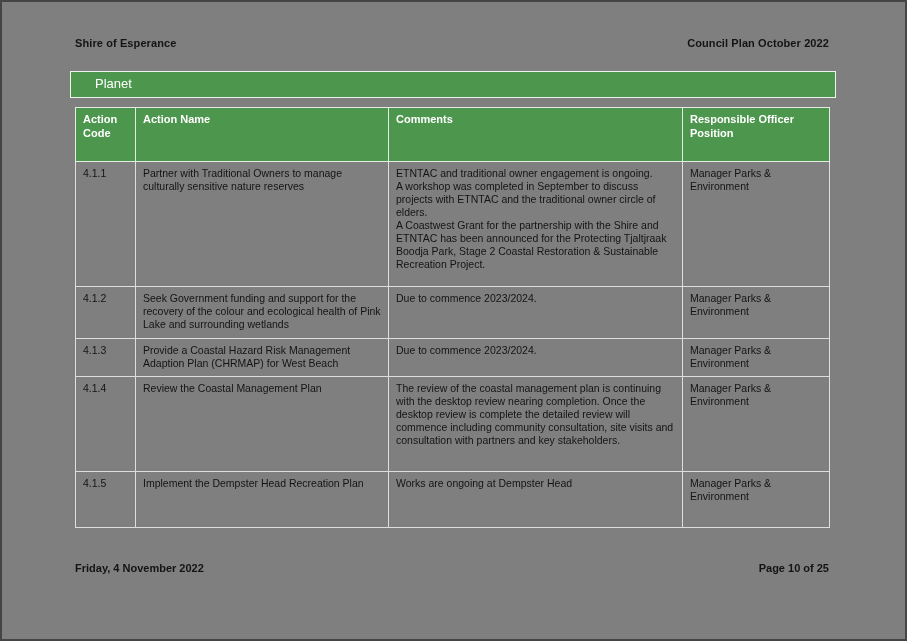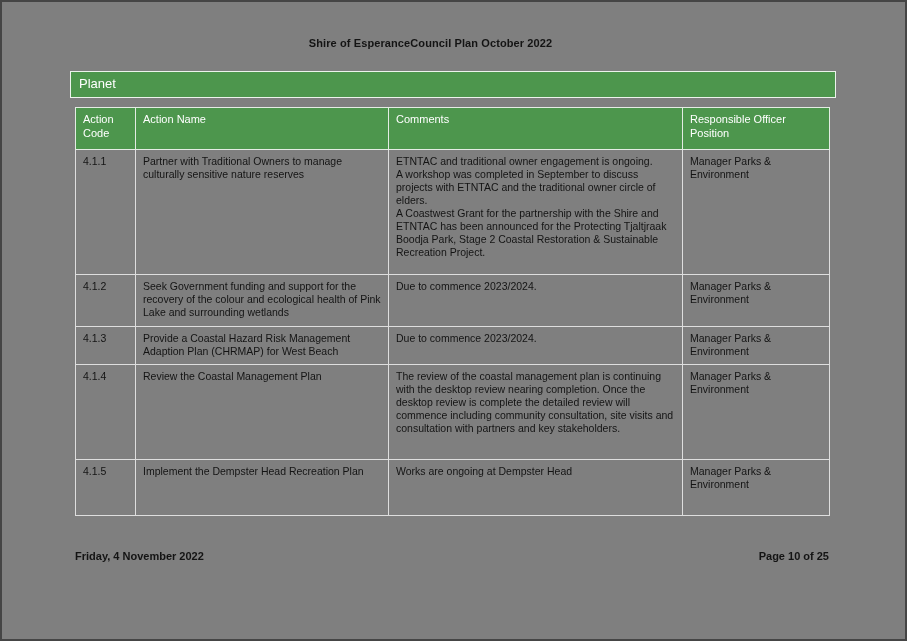--- a/index.html
+++ b/index.html
@@ -15,38 +15,38 @@
     background: #7f7f7f;
     box-shadow: inset 0 0 0 2px #454545;
     position: relative;
   }
   .page {
     position: absolute;
     left: 75px; right: 78px; top: 0;
   }
   
   .doc-header {
-    display: flex; justify-content: center;
+    display: flex; justify-content: space-between;
     padding-top: 37px;
     font-size: 11px; font-weight: bold;
     letter-spacing: 0.1px;
   }
-  .doc-header .right { margin-right: 43px; }
+  .doc-header .right { }
   
   .banner {
     margin-top: 22px;
     margin-left: -5px;
     width: calc(100% + 12px);
     height: 27px;
     background: #4d964d;
     border: 1px solid #edf3ed;
     color: #ffffff;
     font-size: 13px;
     line-height: 24px;
-    padding-left: 8px;
+    padding-left: 24px;
   }
   
   .subtitle {
     margin-top: 13px;
     font-size: 12px;
     font-weight: bold;
   }
   
   table.actions {
     margin-top: 9px;
@@ -63,24 +63,24 @@
     vertical-align: top;
     text-align: left;
     padding: 5px 7px 4px 7px;
     font-size: 10.5px;
     line-height: 1.24;
     word-wrap: break-word;
   }
   table.actions thead th {
     background: #4d964d;
     color: #ffffff;
-    font-weight: normal;
+    font-weight: bold;
     font-size: 11px;
     border-color: #e4ece4;
-    height: 42px;
+    height: 54px;
   }
   tbody tr:nth-child(1) { height: 125px; }
   tbody tr:nth-child(2) { height: 52px; }
   tbody tr:nth-child(3) { height: 38px; }
   tbody tr:nth-child(4) { height: 95px; }
   tbody tr:nth-child(5) { height: 56px; }
   td .para { margin: 0; }
   
   .doc-footer {
     display: flex; justify-content: space-between;

